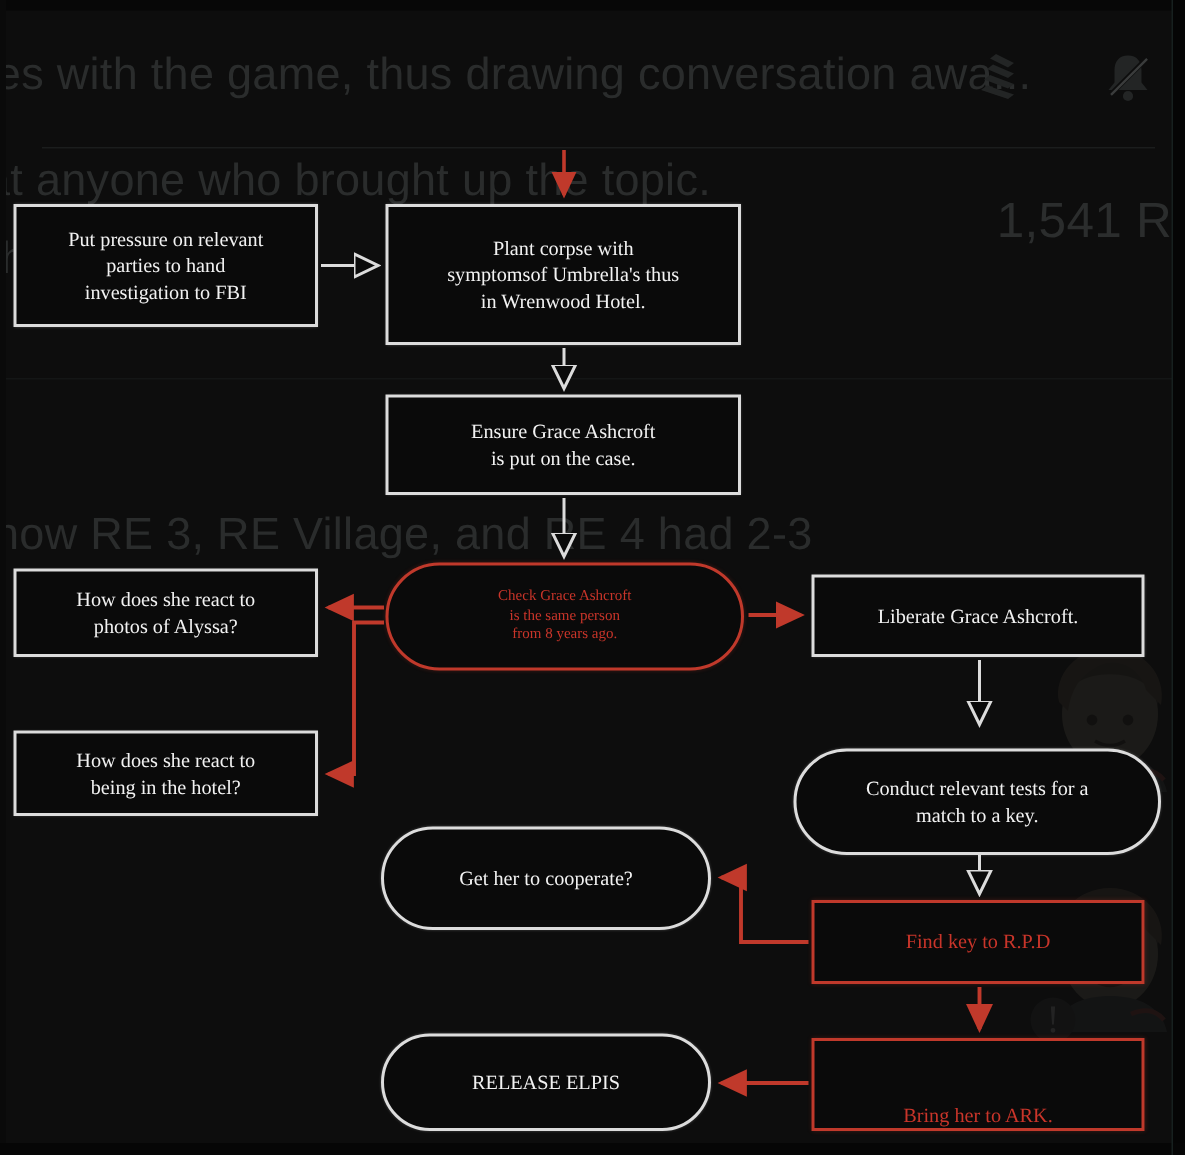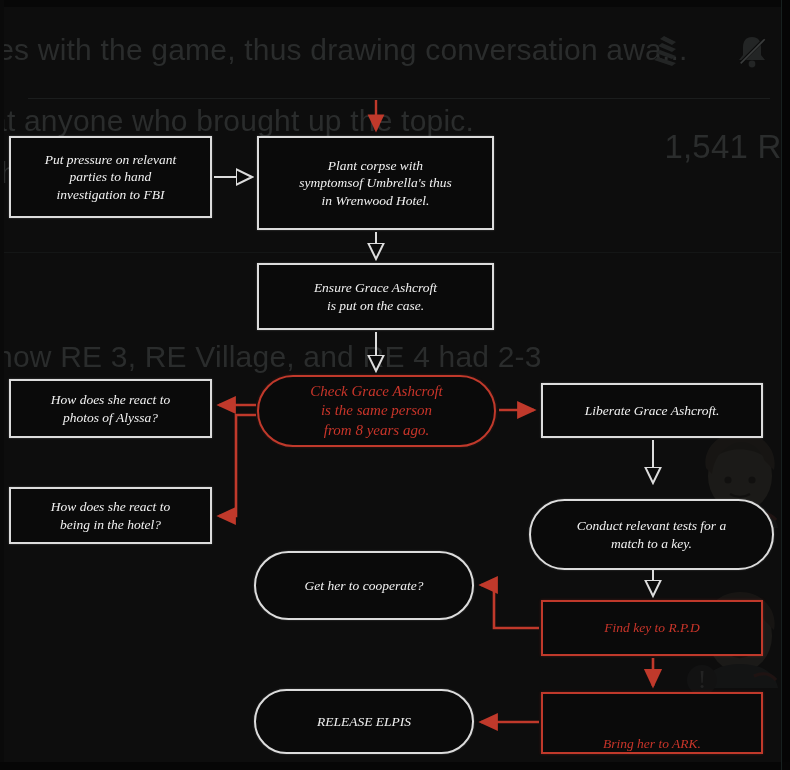--- a/index.html
+++ b/index.html
@@ -91,21 +91,21 @@
   .node {
     position: absolute;
     display: flex;
     align-items: center;
     justify-content: center;
     text-align: center;
     z-index: 3;
     background: #0a0a0a;
     line-height: 1.28;
   }
-  .node span { display: block; font-style: italic; }
+  .node span { display: block; }
 
   .n-white {
     border: 2px solid #dcdcdc;
     color: #f2f2f2;
     box-shadow: 0 0 2px rgba(255,255,255,0.25);
   }
   .n-red {
     border: 2px solid #c0392b;
     color: #c9352a;
     box-shadow: 0 0 3px rgba(192,57,43,0.3);
@@ -130,21 +130,21 @@
     text-align: center;
     line-height: 1.3;
     z-index: 2;
     text-shadow: 0 0 3px rgba(0,0,0,0.9);
   }
 
   
   #node-pressure { left: 9px;   top: 136px; width: 203px; height: 82px;  font-size: 13.5px; }
   #node-plant    { left: 257px; top: 136px; width: 237px; height: 94px;  font-size: 13.5px; }
   #node-ensure   { left: 257px; top: 263px; width: 237px; height: 67px;  font-size: 13.5px; }
-  #node-check    { left: 257px; top: 375px; width: 239px; height: 72px;  font-size: 15px; }
+  #node-check    { left: 257px; top: 375px; width: 239px; height: 72px;  font-size: 10px; }
   #node-photos   { left: 9px;   top: 379px; width: 203px; height: 59px;  font-size: 13.5px; }
   #node-hotel    { left: 9px;   top: 487px; width: 203px; height: 57px;  font-size: 13.5px; }
   #node-liberate { left: 541px; top: 383px; width: 222px; height: 55px;  font-size: 13.5px; text-align: center; }
   #node-tests    { left: 529px; top: 487px; width: 245px; height: 71px;  font-size: 13.5px; margin-top: 12px; }
   #node-cooperate{ left: 254px; top: 551px; width: 220px; height: 69px;  font-size: 13.5px; }
   #node-key      { left: 541px; top: 600px; width: 222px; height: 56px;  font-size: 13.5px; }
   #node-release  { left: 254px; top: 689px; width: 220px; height: 65px;  font-size: 13.5px; }
   #node-ark      { left: 541px; top: 692px; width: 222px; height: 62px;  font-size: 13.5px; align-items: flex-end; }
 </style>
 </head>

